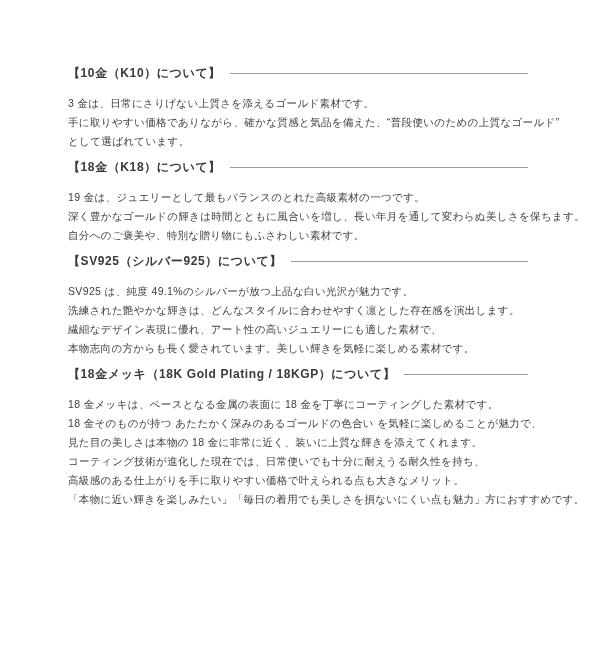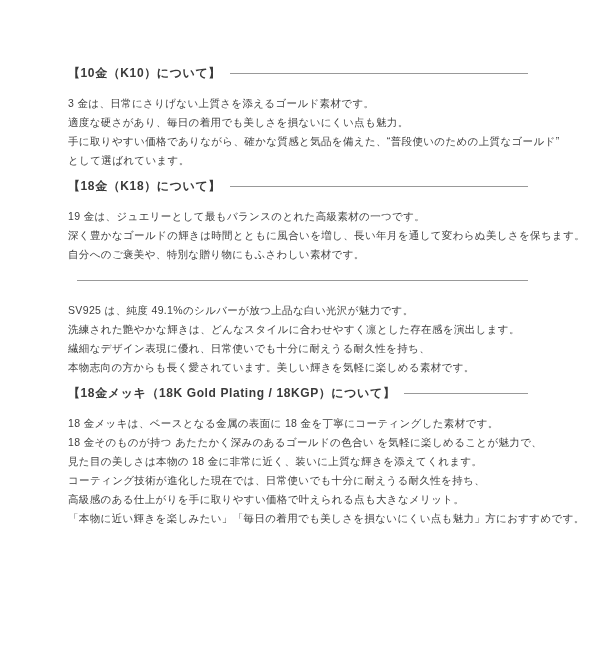--- a/index.html
+++ b/index.html
@@ -58,46 +58,46 @@
 
 <div class="page">
   <main>
   <section class="material-section">
     <div class="heading-row">
       <h2 class="section-heading">【10金（K10）について】</h2>
       <div class="heading-rule"></div>
     </div>
     <div class="section-body">
           <div class="body-line">3 金は、日常にさりげない上質さを添えるゴールド素材です。</div>
-          <div class="body-line">適度な硬さがあり、毎日の着用でも美しさを損ないにくい点も魅力。</div>
           <div class="body-line">手に取りやすい価格でありながら、確かな質感と気品を備えた、“普段使いのための上質なゴールド”</div>
           <div class="body-line">として選ばれています。</div>
         </div>
   </section>
 
   <section class="material-section">
     <div class="heading-row">
       <h2 class="section-heading">【18金（K18）について】</h2>
       <div class="heading-rule"></div>
     </div>
     <div class="section-body">
           <div class="body-line">19 金は、ジュエリーとして最もバランスのとれた高級素材の一つです。</div>
           <div class="body-line">深く豊かなゴールドの輝きは時間とともに風合いを増し、長い年月を通して変わらぬ美しさを保ちます。</div>
           <div class="body-line">自分へのご褒美や、特別な贈り物にもふさわしい素材です。</div>
         </div>
   </section>
 
   <section class="material-section">
     <div class="heading-row">
+      <h2 class="section-heading">【SV925（シルバー925）について】</h2>
       <div class="heading-rule"></div>
     </div>
     <div class="section-body">
           <div class="body-line">SV925 は、純度 49.1%のシルバーが放つ上品な白い光沢が魅力です。</div>
           <div class="body-line">洗練された艶やかな輝きは、どんなスタイルに合わせやすく凛とした存在感を演出します。</div>
-          <div class="body-line">繊細なデザイン表現に優れ、日常使いでも十分に耐えうる耐久性を持ち、</div>
+          <div class="body-line">繊細なデザイン表現に優れ、アート性の高いジュエリーにも適した素材で、</div>
           <div class="body-line">本物志向の方からも長く愛されています。美しい輝きを気軽に楽しめる素材です。</div>
         </div>
   </section>
 
   <section class="material-section">
     <div class="heading-row">
       <h2 class="section-heading">【18金メッキ（18K Gold Plating / 18KGP）について】</h2>
       <div class="heading-rule"></div>
     </div>
     <div class="section-body">

